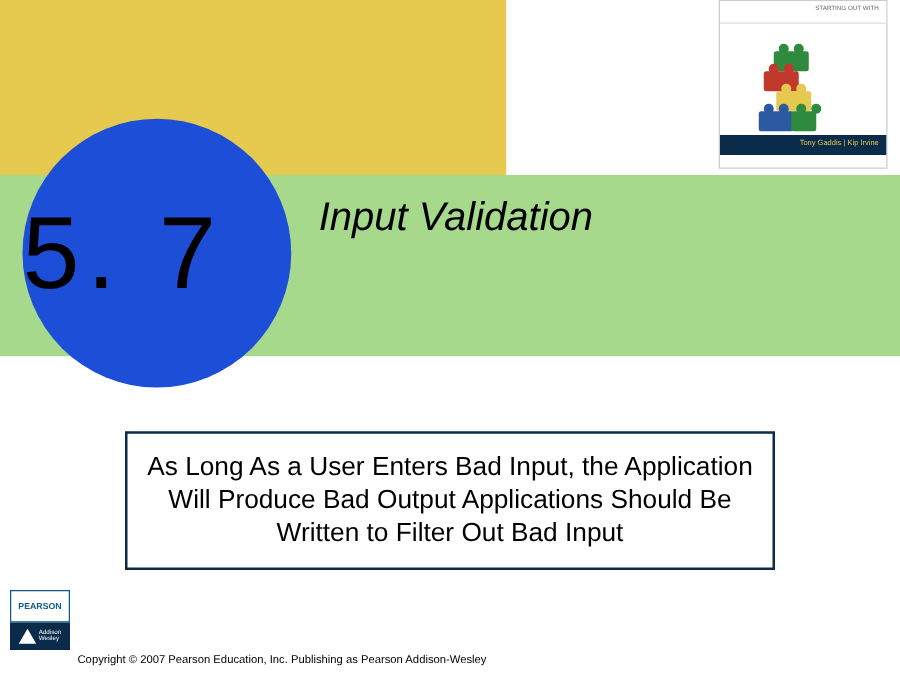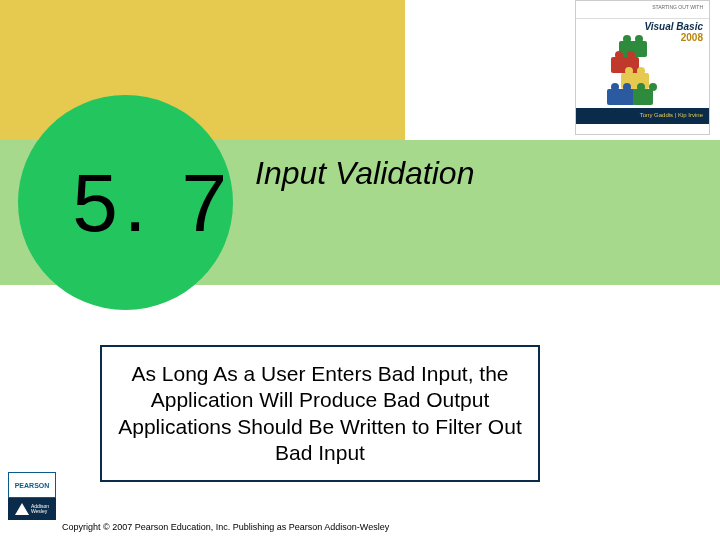--- a/index.html
+++ b/index.html
@@ -103,44 +103,44 @@
     height: 145px;
     background: #a6d98b;
   }
   .circle {
     position: absolute;
     top: 95px;
     left: 18px;
     width: 215px;
     height: 215px;
     border-radius: 50%;
-    background: #22c55e;
+    background: #1d4ed8;
     display: flex;
     align-items: center;
-    justify-content: flex-end;
+    justify-content: flex-start;
   }
   .section-number {
     font-size: 82px;
     color: #000;
     letter-spacing: 6px;
     font-family: Arial, sans-serif;
   }
   .section-title {
     position: absolute;
     top: 155px;
     left: 255px;
     font-size: 32px;
     color: #000;
     font-style: italic;
   }
   .body-box {
     position: absolute;
     top: 345px;
     left: 100px;
-    width: 440px;
+    width: 520px;
     border: 2px solid #0b2b4a;
     background: #fff;
     padding: 14px 10px;
     text-align: center;
     font-size: 21px;
     line-height: 1.25;
     color: #000;
   }
   .pearson-block {
     position: absolute;
@@ -190,24 +190,20 @@
     text-align: center;
   }
 </style>
 </head>
 <body>
 
 <div class="top-band"></div>
 
 <div class="book-cover">
   <div class="header-strip">STARTING OUT WITH</div>
-  <div class="title-area">
-    <div class="vb-title">Visual Basic</div>
-    <div class="vb-year">2008</div>
-  </div>
   <div class="legos">
     <div class="lego green" style="top:0; left:18px;"></div>
     <div class="lego red" style="top:16px; left:10px;"></div>
     <div class="lego yellow" style="top:32px; left:20px;"></div>
     <div class="lego blue" style="top:48px; left:6px;"></div>
     <div class="lego green" style="top:48px; left:32px; width:20px;"></div>
   </div>
   <div class="author-bar">Tony Gaddis | Kip Irvine</div>
 </div>
 

